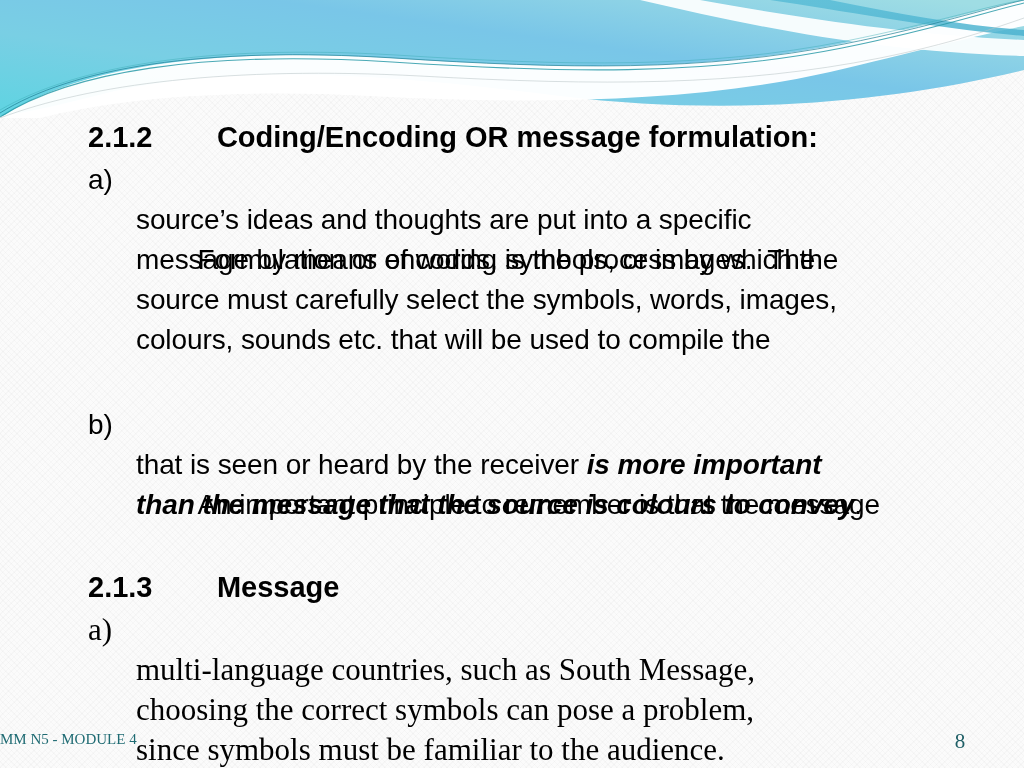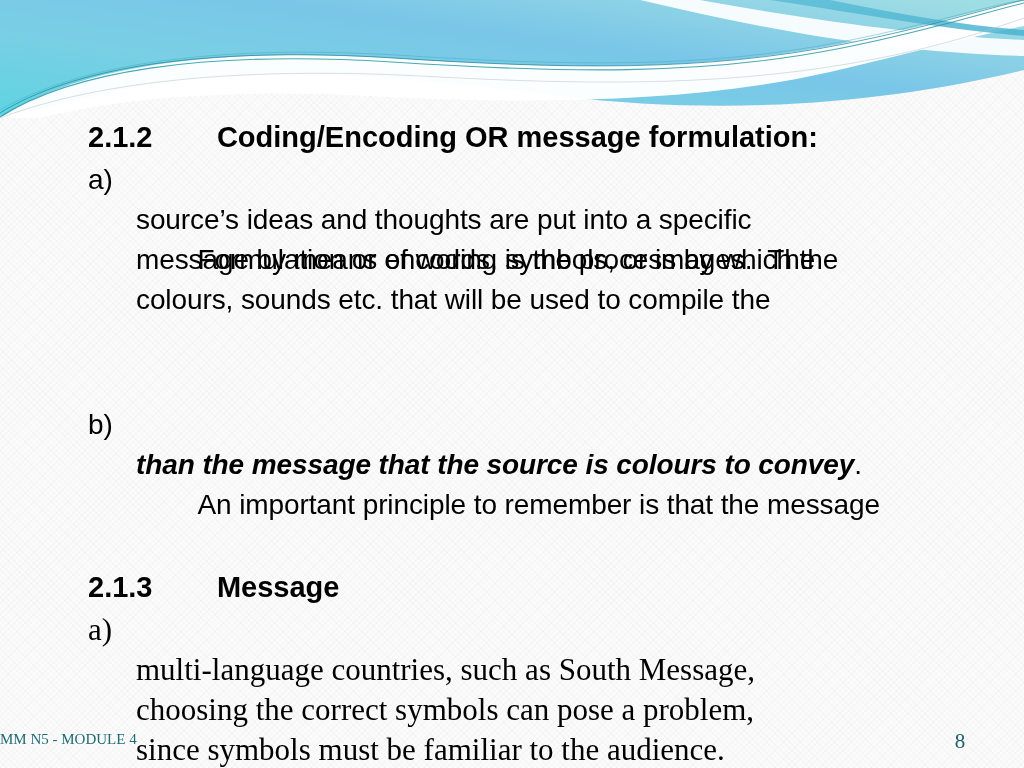--- a/index.html
+++ b/index.html
@@ -188,28 +188,30 @@
 
     <div class="heading" style="top:120px;">2.1.2	Coding/Encoding OR message formulation:</div>
 
     <div class="para sans" style="top:160px;">
       <span class="line">
         <span class="marker">a)</span>
         <span class="ltext">Formulation or encoding is the process by which the</span>
       </span>
       <span class="line"><span class="ltext">source’s ideas and thoughts are put into a specific</span></span>
       <span class="line"><span class="ltext">message by means of words, symbols, or images.  The</span></span>
+      <span class="line"><span class="ltext">source must carefully select the symbols, words, images,</span></span>
       <span class="line"><span class="ltext">colours, sounds etc. that will be used to compile the</span></span>
     </div>
 
     <div class="para sans" style="top:405px;">
       <span class="line">
         <span class="marker">b)</span>
         <span class="ltext">An important principle to remember is that the message</span>
       </span>
+      <span class="line"><span class="ltext"><span>that is seen or heard by the receiver </span><span class="bolditalic">is more important</span></span></span>
       <span class="line"><span class="ltext"><span class="bolditalic">than the message that the source is colours to convey</span><span>.</span></span></span>
     </div>
 
     <div class="heading" style="top:570px;">2.1.3	Message</div>
 
     <div class="para serif" style="top:610px;">
       <span class="line">
         <span class="marker">a)</span>
       </span>
       <span class="line"><span class="ltext">multi-language countries, such as South Message,</span></span>

